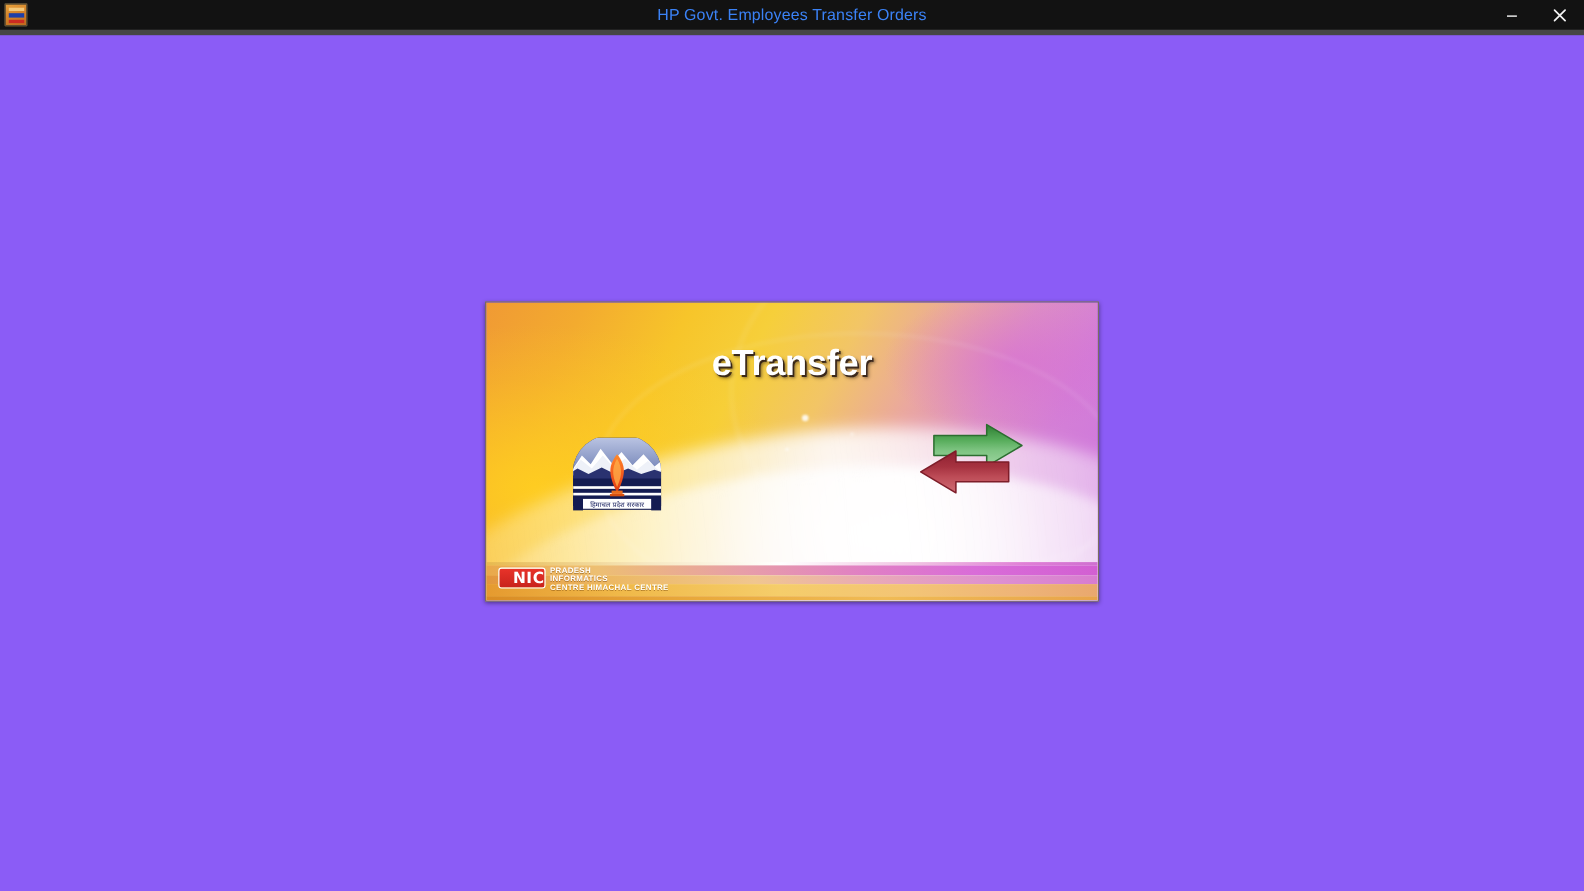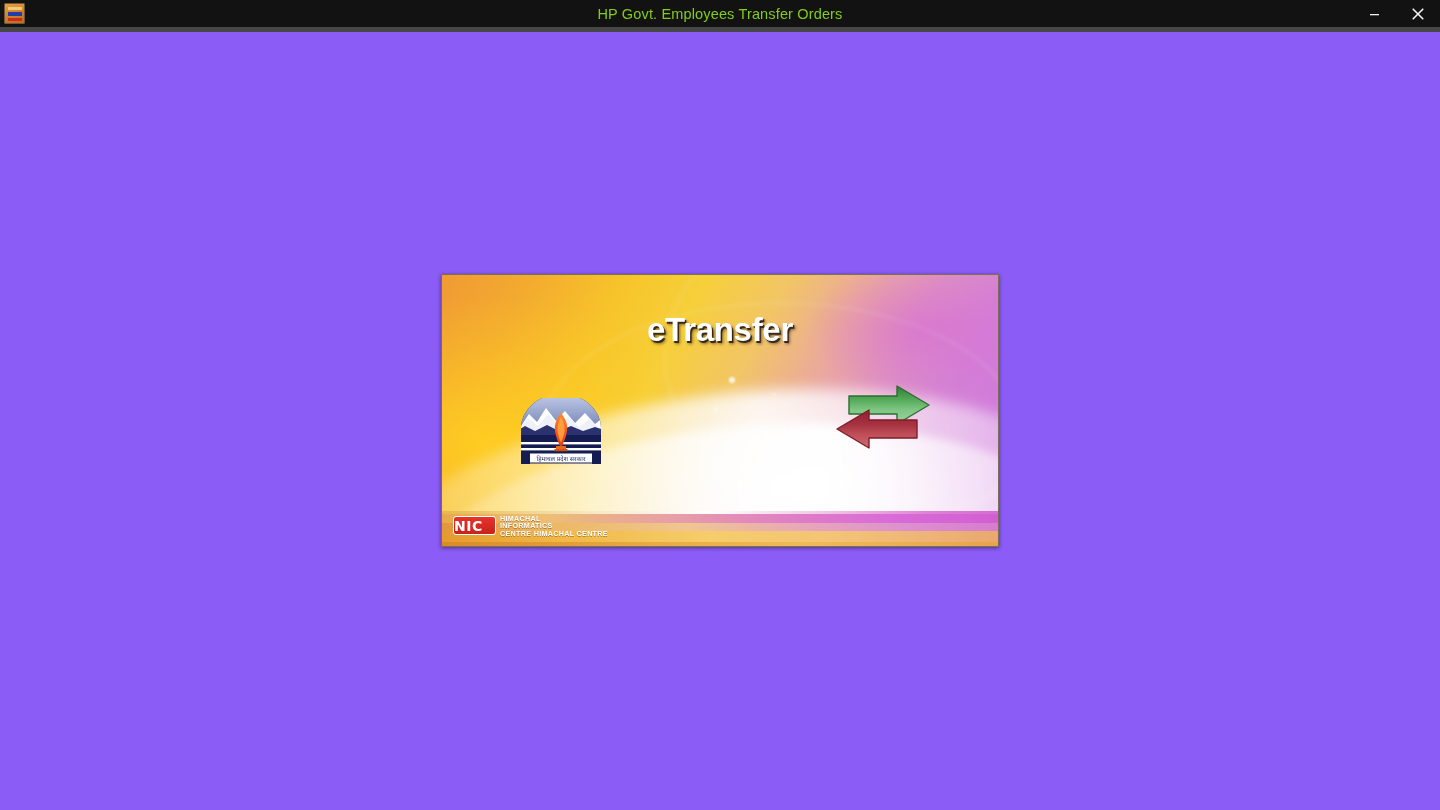--- a/index.html
+++ b/index.html
@@ -44,21 +44,21 @@
   }
   .app-icon .ic-line3 {
     position: absolute; left: 3px; top: 14px;
     width: 14px; height: 3px;
     background: #cc2b22;
   }
 
   .title-text {
     width: 1440px;
     text-align: center;
-    color: #84cc16;
+    color: #3b82f6;
     font-size: 14.5px;
     letter-spacing: 0.15px;
     user-select: none;
   }
 
   .win-controls {
     position: absolute;
     right: 0; top: 0;
     height: 27px;
     display: flex;
@@ -216,21 +216,21 @@
 
   .nic-logo {
     position: absolute;
     left: 11px; top: 5px;
     width: 43px; height: 19px;
     background: linear-gradient(180deg, #e8332a 0%, #c8231c 100%);
     border: 1.5px solid #ffffff;
     border-radius: 3px;
     display: flex;
     align-items: center;
-    justify-content: flex-start;
+    justify-content: flex-end;
     z-index: 2;
   }
   .nic-logo span {
     color: #ffffff;
     font-size: 14px;
     font-weight: bold;
     letter-spacing: 0.5px;
     line-height: 1;
     font-family: "DejaVu Sans", sans-serif;
   }
@@ -377,20 +377,20 @@
       <div class="band-l2"></div>
       <div class="band-l3"></div>
       <div class="band-l4"></div>
       <div class="band-l5"></div>
 
       <div class="nic-logo">
         <span>NIC</span>
       </div>
 
       <div class="nic-words">
-        <div>HIMACHAL</div>
+        <div>PRADESH</div>
         <div>INFORMATICS</div>
         <div>CENTRE HIMACHAL CENTRE</div>
       </div>
     </div>
 
   </div>
 </div>
 
 </body></html>

